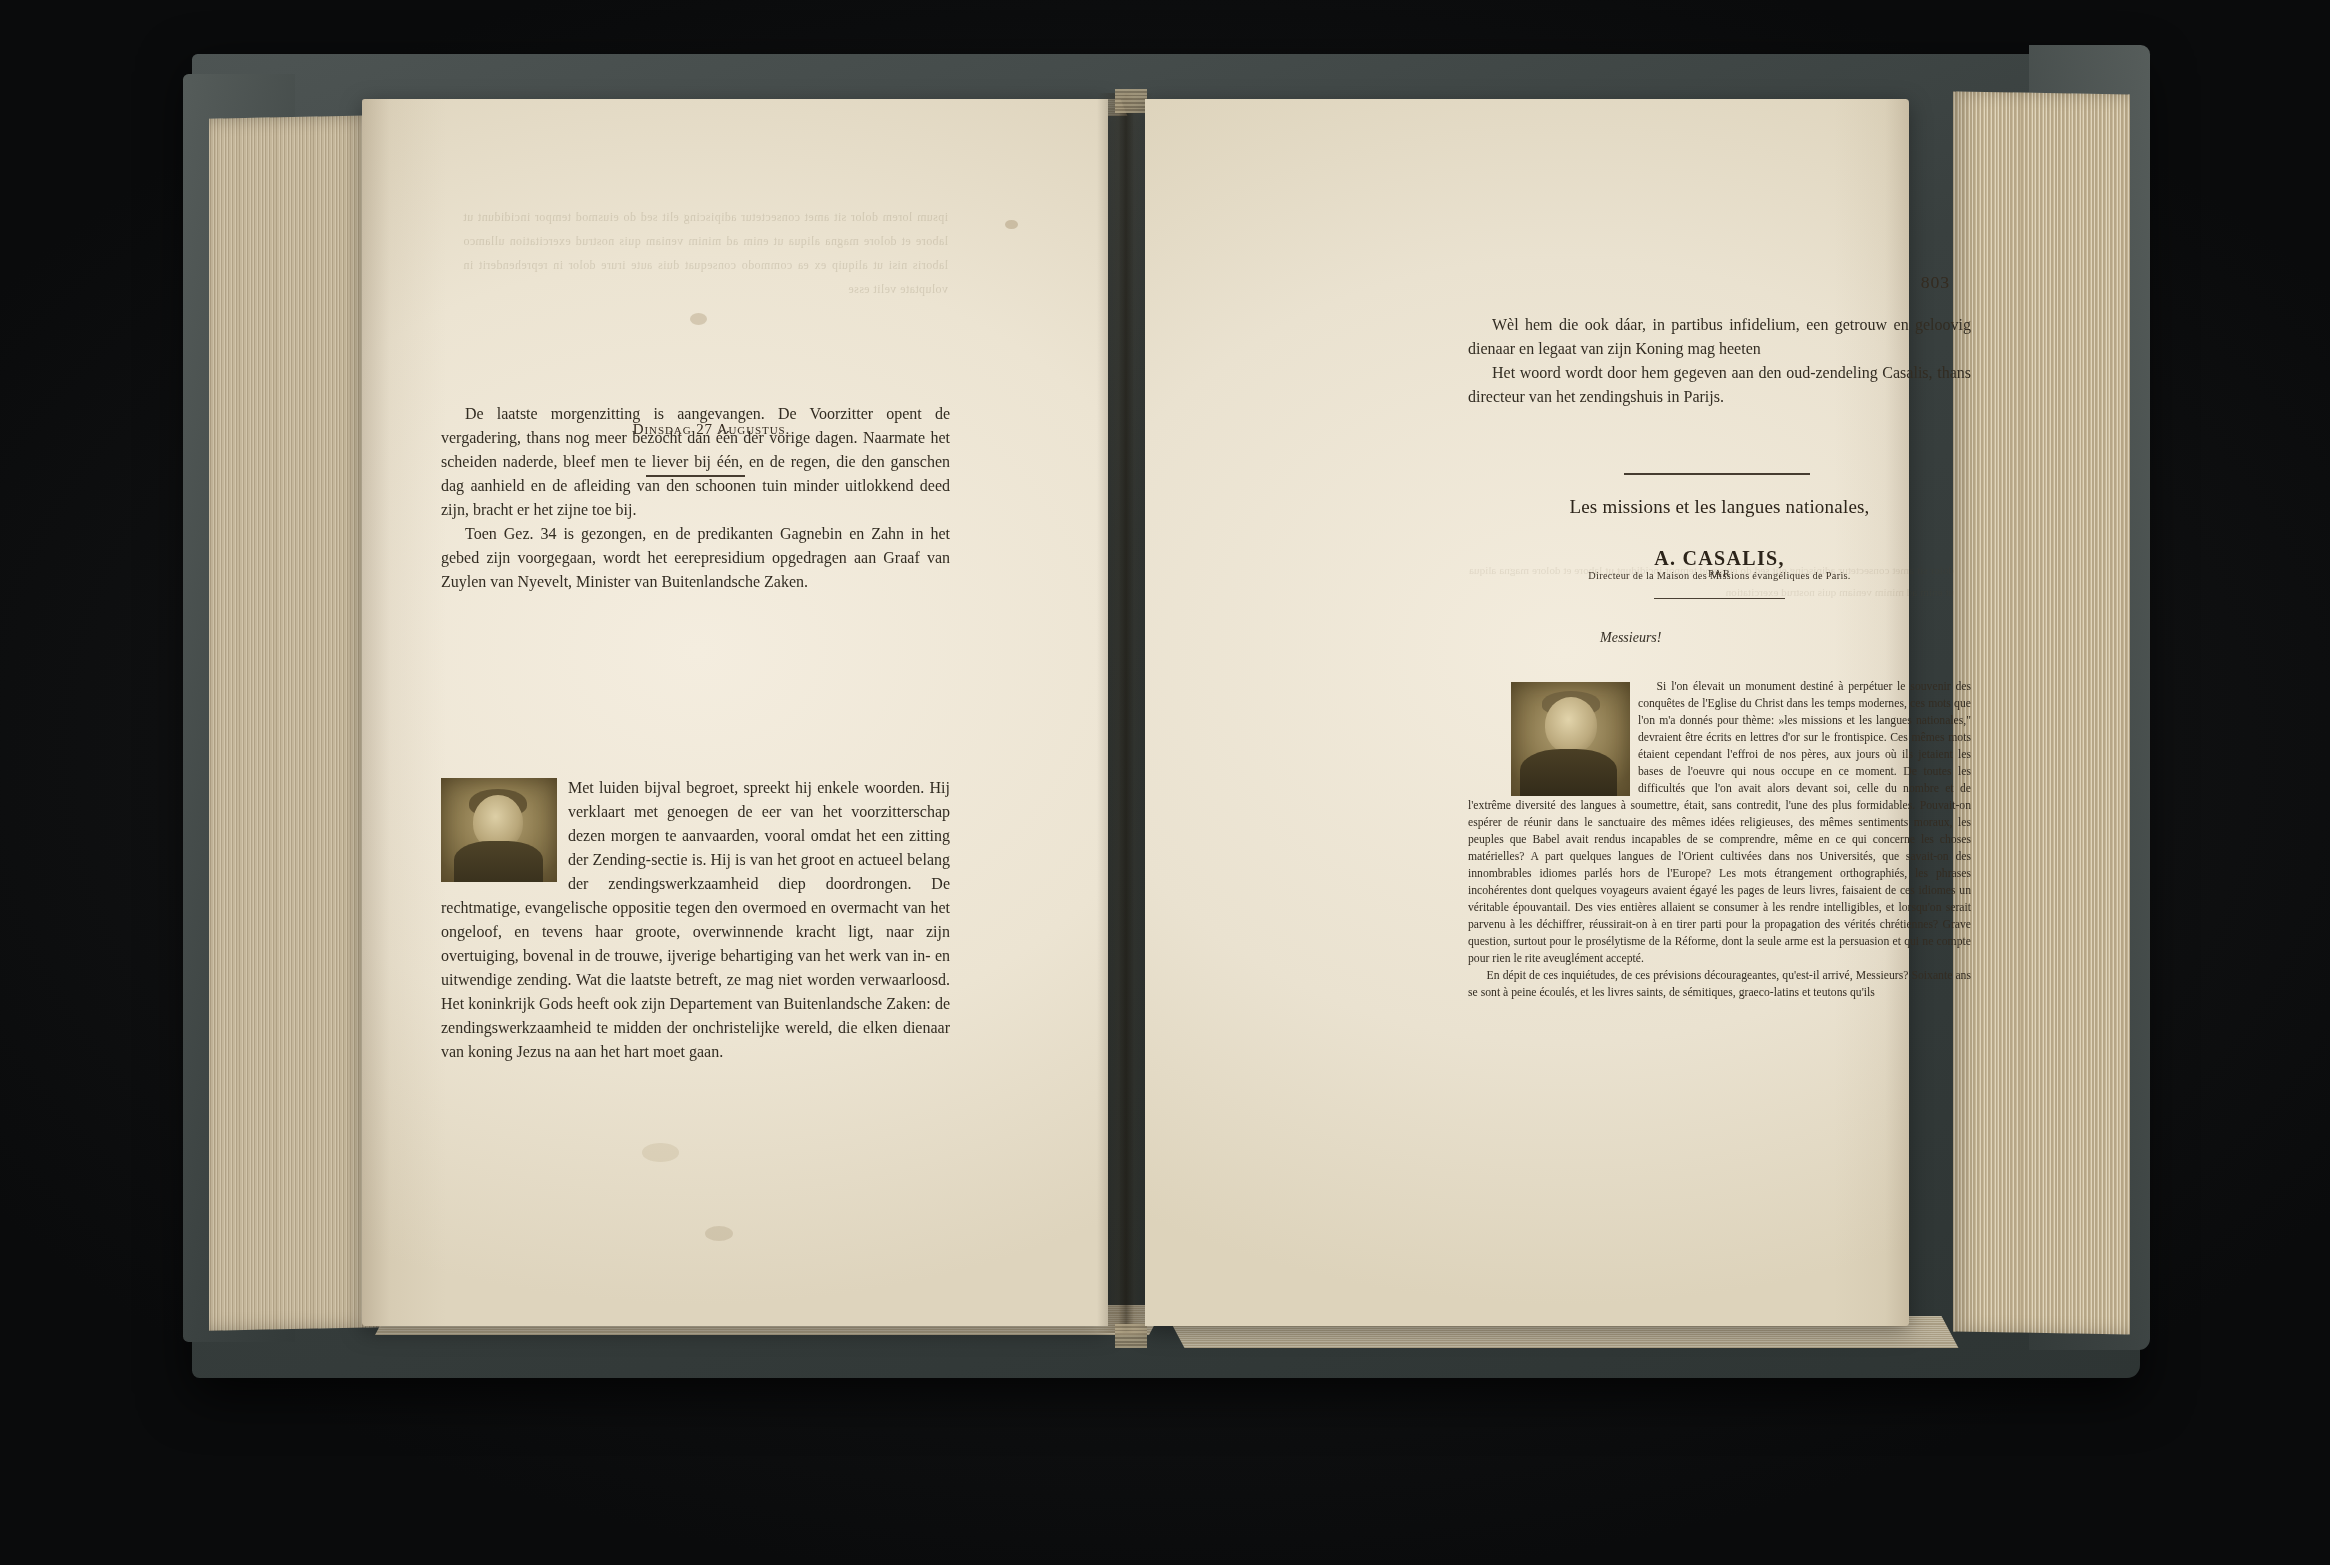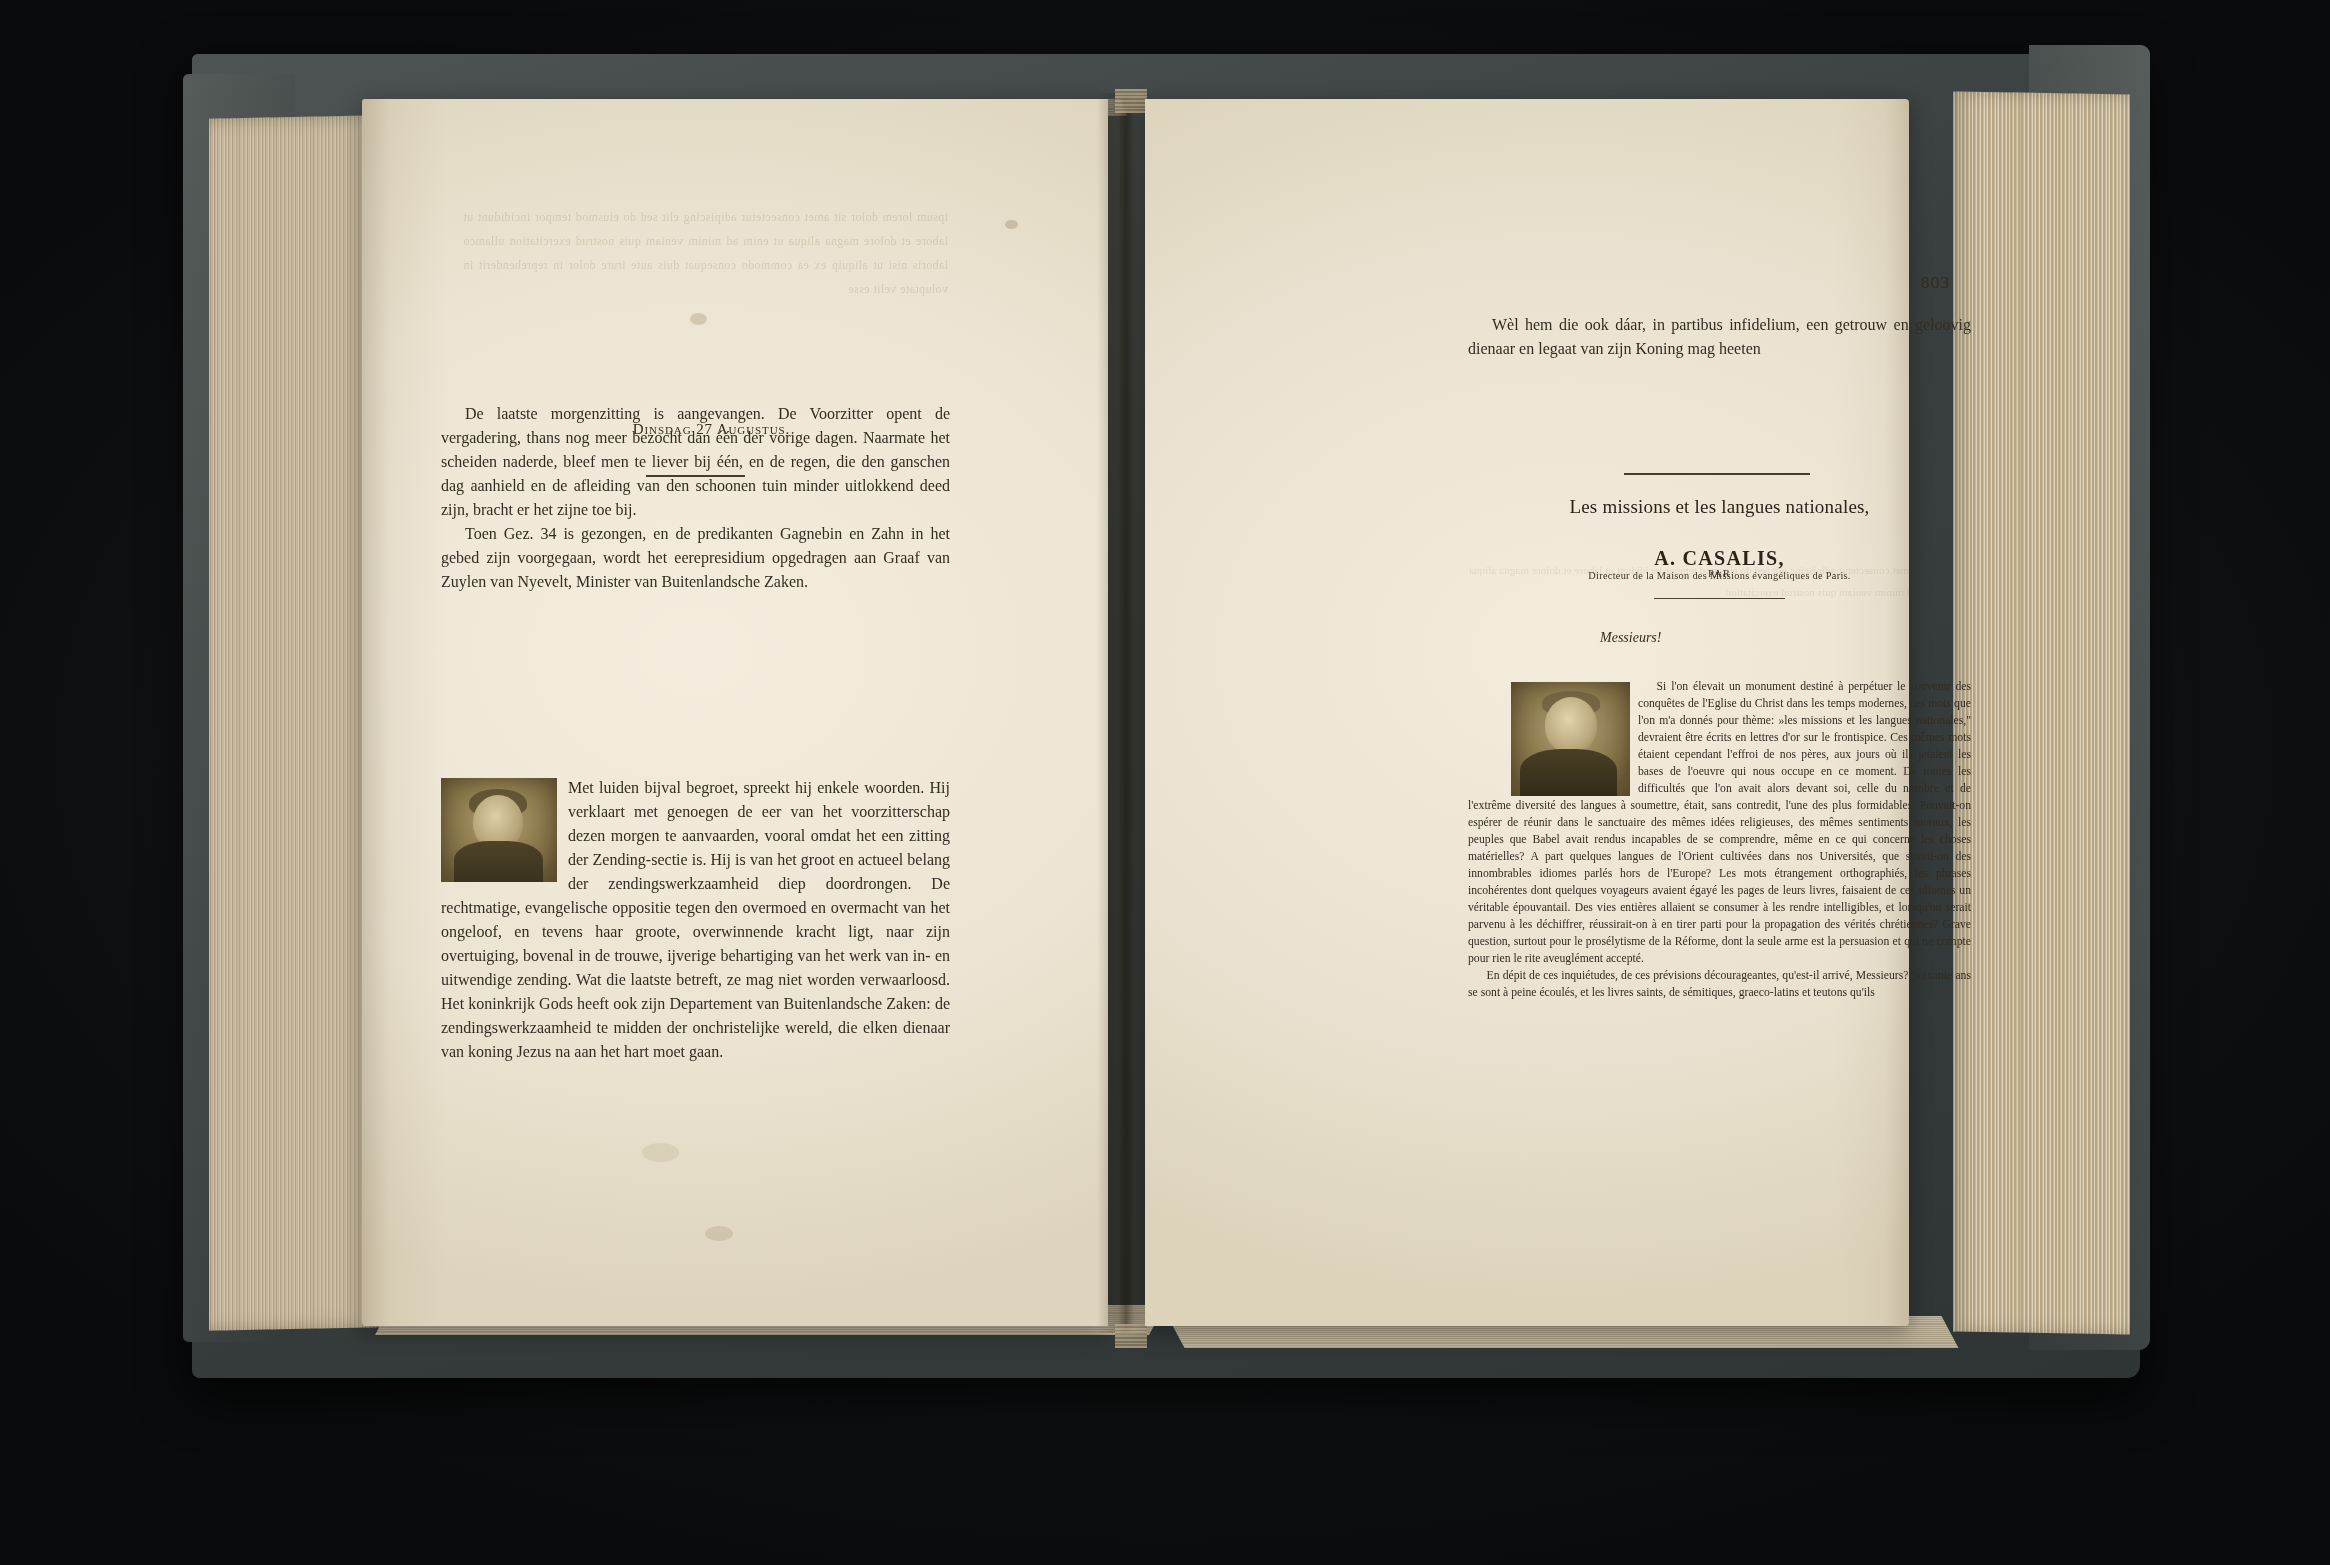--- a/index.html
+++ b/index.html
@@ -505,20 +505,21 @@
   </div>
 
   <div class="ghost2">
     dolor sit amet consectetur adipiscing elit sed do eiusmod tempor incididunt ut labore et dolore magna aliqua ut enim ad minim veniam quis nostrud exercitation
   </div>
 
   <div class="pgnum">803</div>
 
   <div class="right-top">
     <p class="para" style="font-size:16px;line-height:24px;">Wèl hem die ook dáar, in partibus infidelium, een getrouw en geloovig dienaar en legaat van zijn Koning mag heeten</p>
+    <p class="para" style="font-size:16px;line-height:24px;">Het woord wordt door hem gegeven aan den oud-zendeling Casalis, thans directeur van het zendingshuis in Parijs.</p>
   </div>
 
   <div class="right-rule"></div>
 
   <div class="art-title">Les missions et les langues nationales,</div>
   <div class="art-par">PAR</div>
   <div class="art-author">A. CASALIS,</div>
   <div class="art-sub">Directeur de la Maison des Missions évangéliques de Paris.</div>
   <div class="art-rule2"></div>
 

